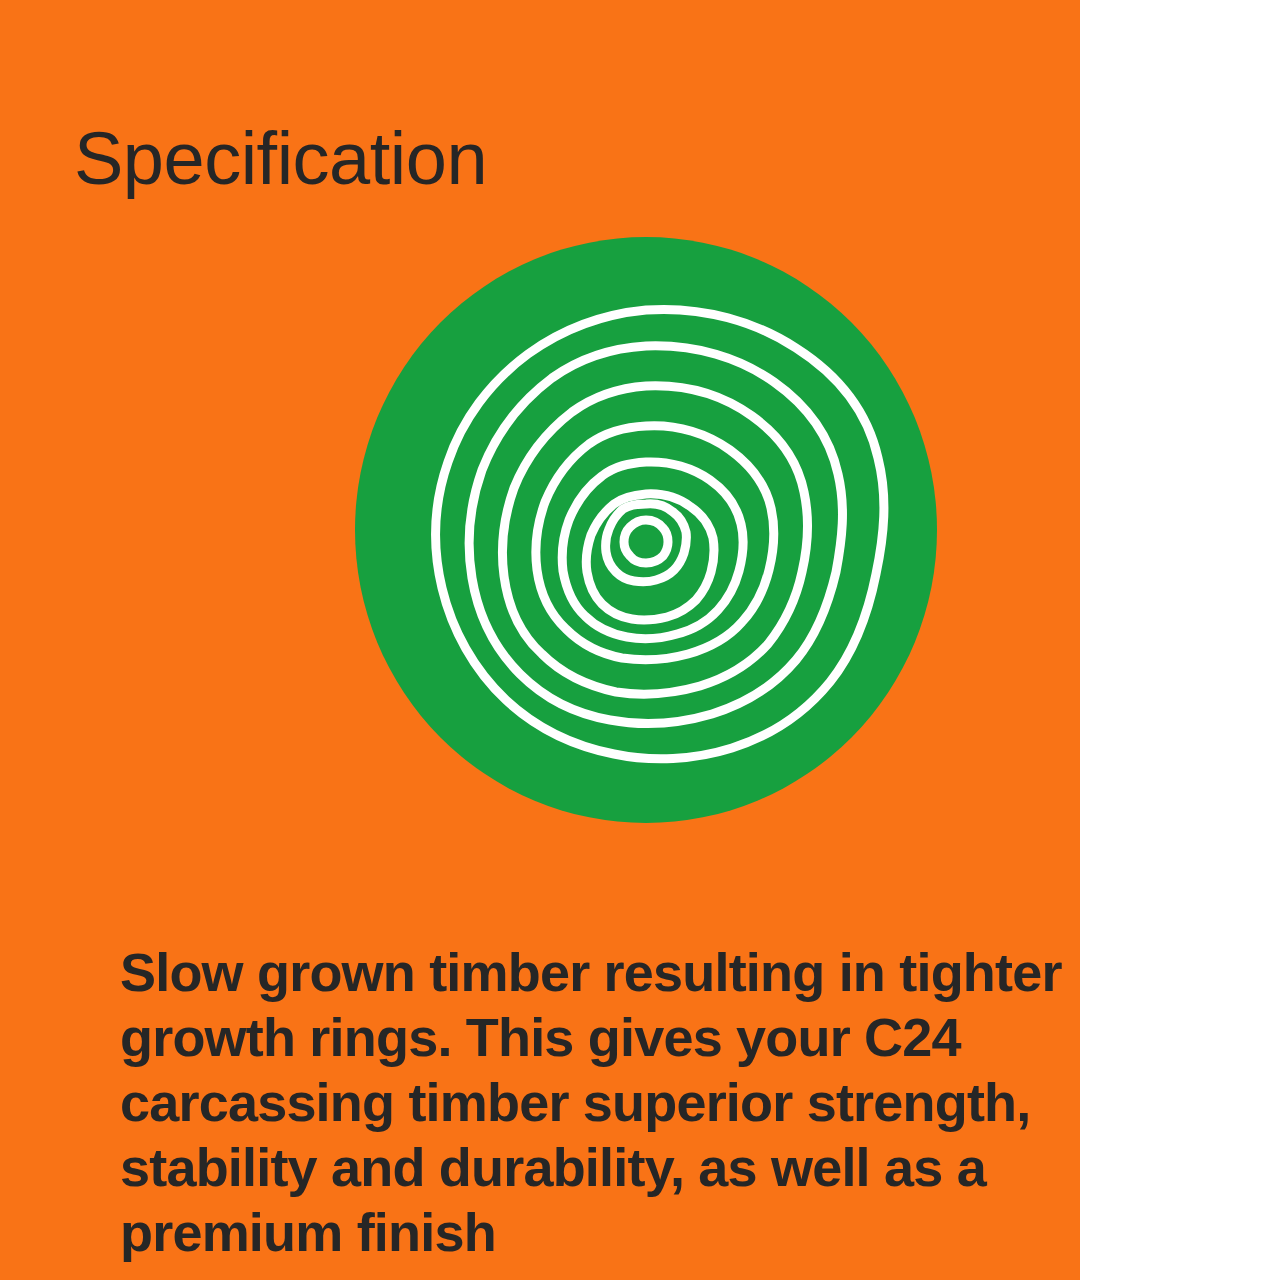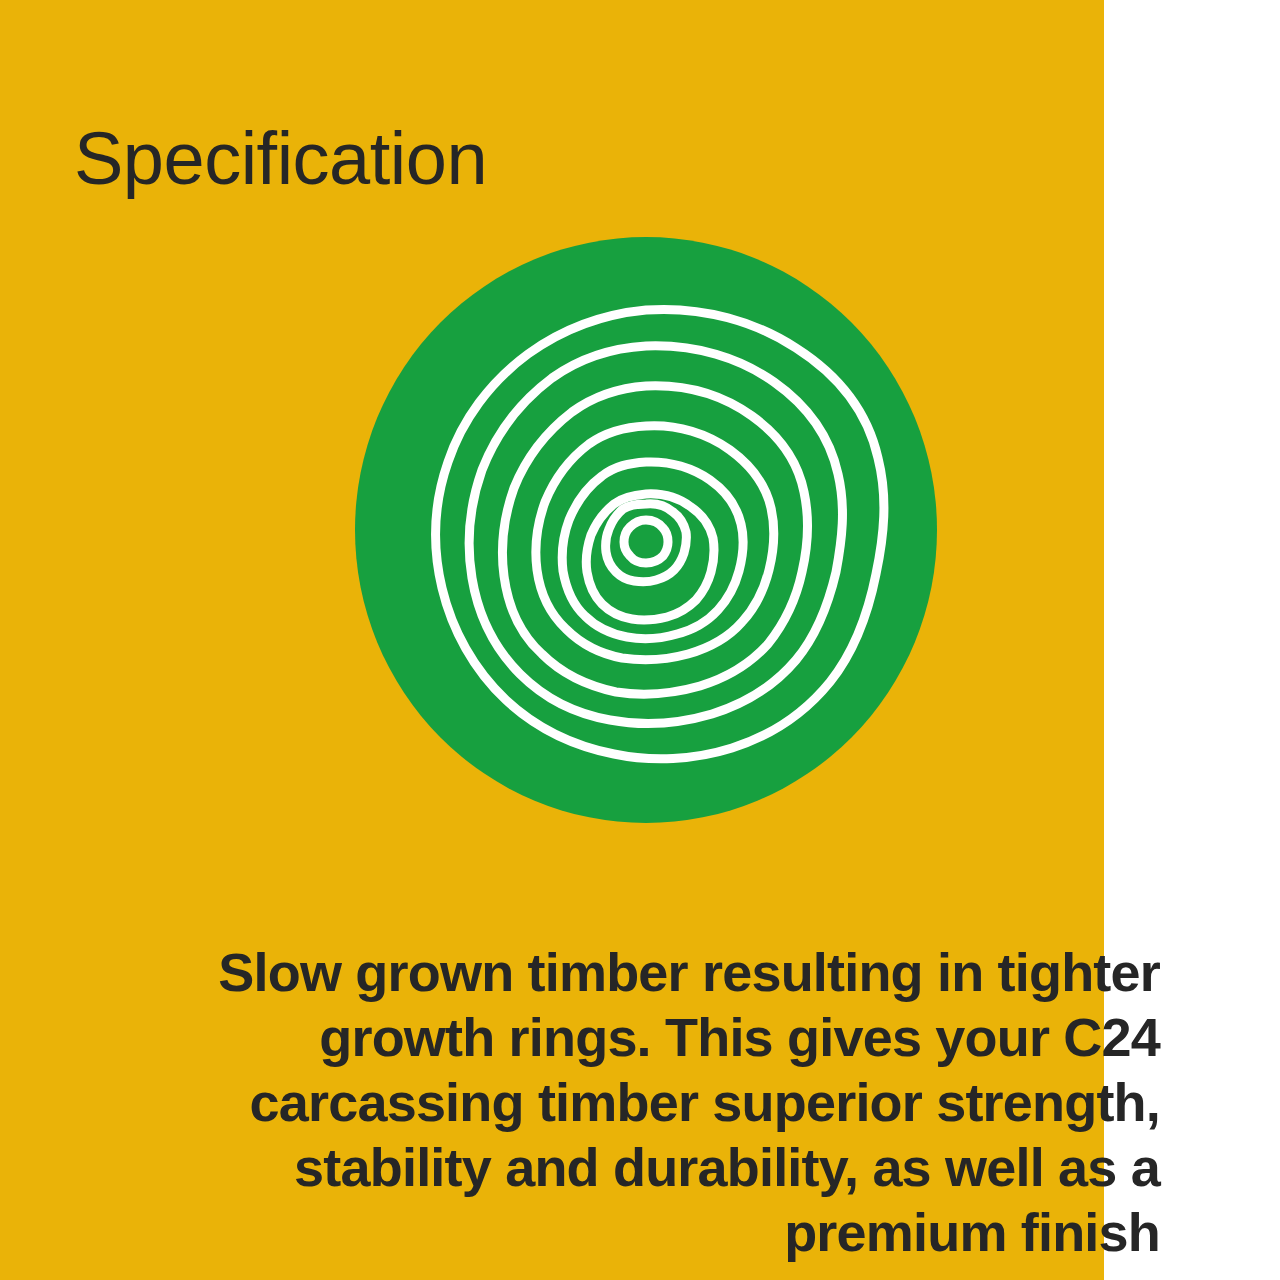--- a/index.html
+++ b/index.html
@@ -11,22 +11,21 @@
     height: 1280px;
     background: #ffffff;
     font-family: "Liberation Sans", sans-serif;
     overflow: hidden;
   }
 
   .page {
     position: relative;
     width: 1080px;
     height: 1280px;
-    background: #eab308;
-    padding-left: 24px;
+    background: #f97316;
   }
 
   
   .page-title {
     position: absolute;
     left: 74px;
     top: 72px;
     font-family: "Liberation Sans", sans-serif;
     font-size: 74px;
     font-weight: 300;
@@ -49,21 +48,21 @@
     width: 100%;
     height: 100%;
   }
 
   
   .body-copy {
     position: absolute;
     left: 120px;
     top: 886px;
     width: 1040px;
-    text-align: right;
+    text-align: left;
     font-family: "Liberation Sans", sans-serif;
     font-size: 54px;
     font-weight: 700;
     line-height: 65px;
     letter-spacing: -0.8px;
     color: #262626;
   }
 </style>
 </head>
 <body>

